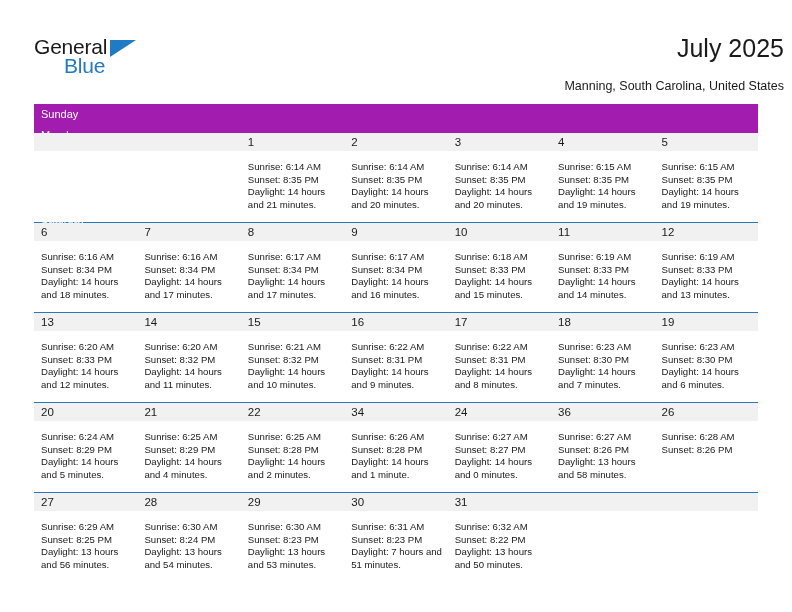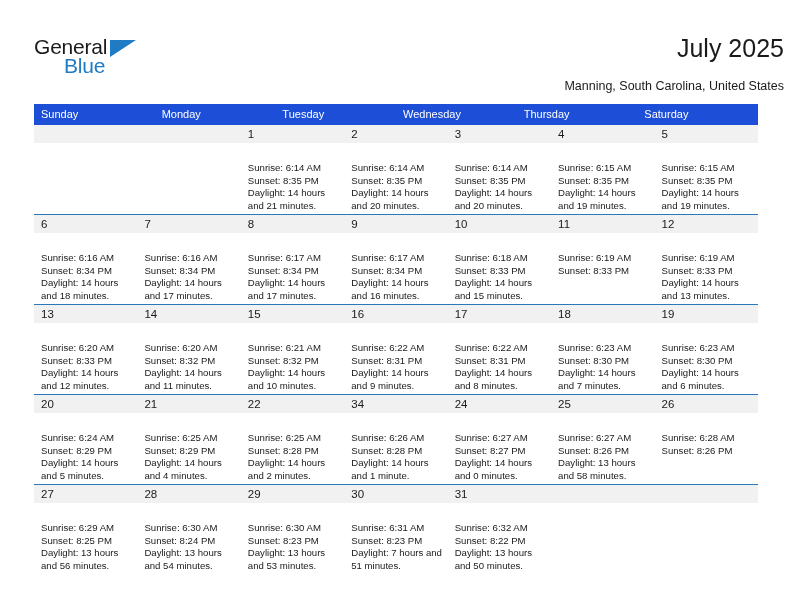--- a/index.html
+++ b/index.html
@@ -87,22 +87,23 @@
   
   .calendar {
     position: absolute;
     left: 34px;
     top: 104px;
     width: 724px;
   }
   .weekday-row {
     display: flex;
     width: 100%;
-    background: #1d4ed8;
-    height: 21px;
+    background: #a21caf;
+    height: 29px;
+    flex-direction: column;
   }
   .weekday {
     flex: 1 1 0;
     color: #ffffff;
     font-size: 11px;
     line-height: 21px;
     padding-left: 7px;
     box-sizing: border-box;
     white-space: nowrap;
   }
@@ -132,21 +133,21 @@
     font-size: 11.5px;
     line-height: 18px;
     padding-left: 7px;
     box-sizing: border-box;
     color: #1a1a1a;
   }
   .daycell.empty .daynum-band {
     background: #f1f1f1;
   }
   .info {
-    padding: 19px 5px 0 7px;
+    padding: 10px 5px 0 7px;
     font-size: 9.6px;
     line-height: 12.6px;
     color: #1a1a1a;
   }
   .info div {
     white-space: nowrap;
   }
   .info .daylight {
     white-space: normal;
   }
@@ -268,20 +269,21 @@
                 <div>Sunrise: 6:18 AM</div>
                 <div>Sunset: 8:33 PM</div>
                 <div class="daylight">Daylight: 14 hours and 15 minutes.</div>
               </div>
             </div>
             <div class="daycell">
               <div class="daynum-band">11</div>
               <div class="info">
                 <div>Sunrise: 6:19 AM</div>
                 <div>Sunset: 8:33 PM</div>
+                <div class="daylight">Daylight: 14 hours and 14 minutes.</div>
               </div>
             </div>
             <div class="daycell">
               <div class="daynum-band">12</div>
               <div class="info">
                 <div>Sunrise: 6:19 AM</div>
                 <div>Sunset: 8:33 PM</div>
                 <div class="daylight">Daylight: 14 hours and 13 minutes.</div>
               </div>
             </div>
@@ -383,21 +385,21 @@
             </div>
             <div class="daycell">
               <div class="daynum-band">24</div>
               <div class="info">
                 <div>Sunrise: 6:27 AM</div>
                 <div>Sunset: 8:27 PM</div>
                 <div class="daylight">Daylight: 14 hours and 0 minutes.</div>
               </div>
             </div>
             <div class="daycell">
-              <div class="daynum-band">25</div>
+              <div class="daynum-band">36</div>
               <div class="info">
                 <div>Sunrise: 6:27 AM</div>
                 <div>Sunset: 8:26 PM</div>
                 <div class="daylight">Daylight: 13 hours and 58 minutes.</div>
               </div>
             </div>
             <div class="daycell">
               <div class="daynum-band">26</div>
               <div class="info">
                 <div>Sunrise: 6:28 AM</div>

